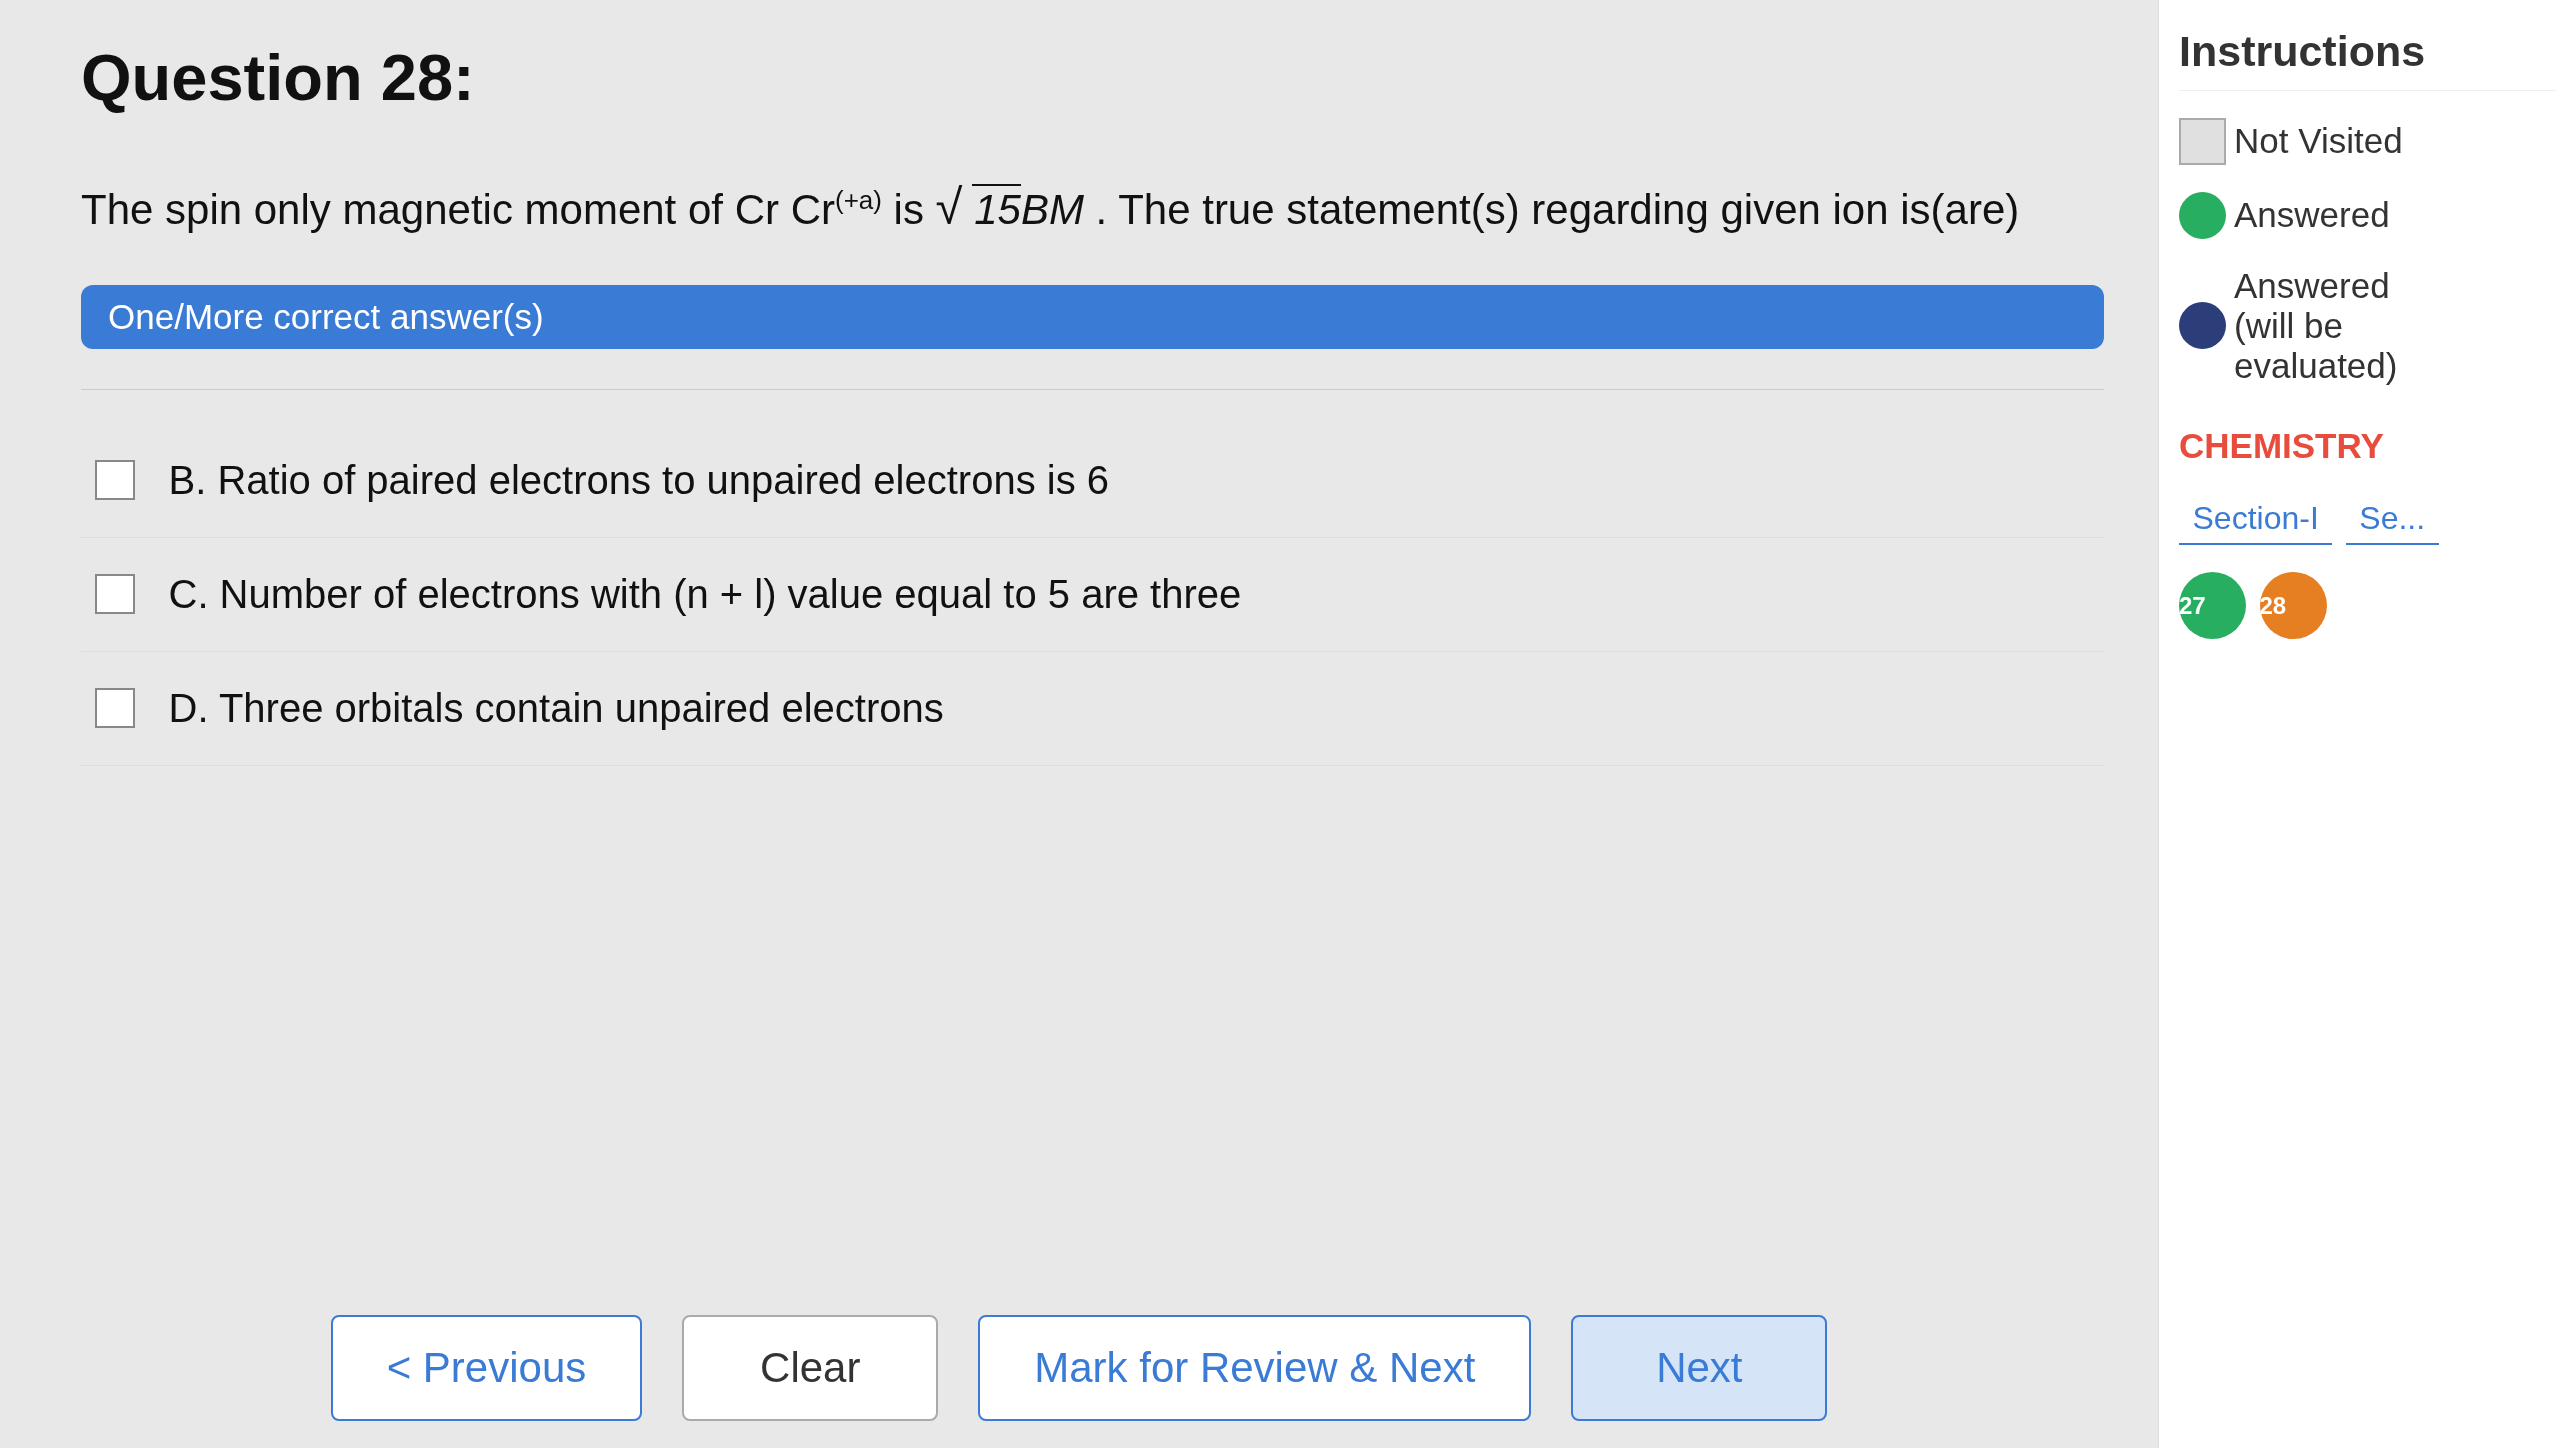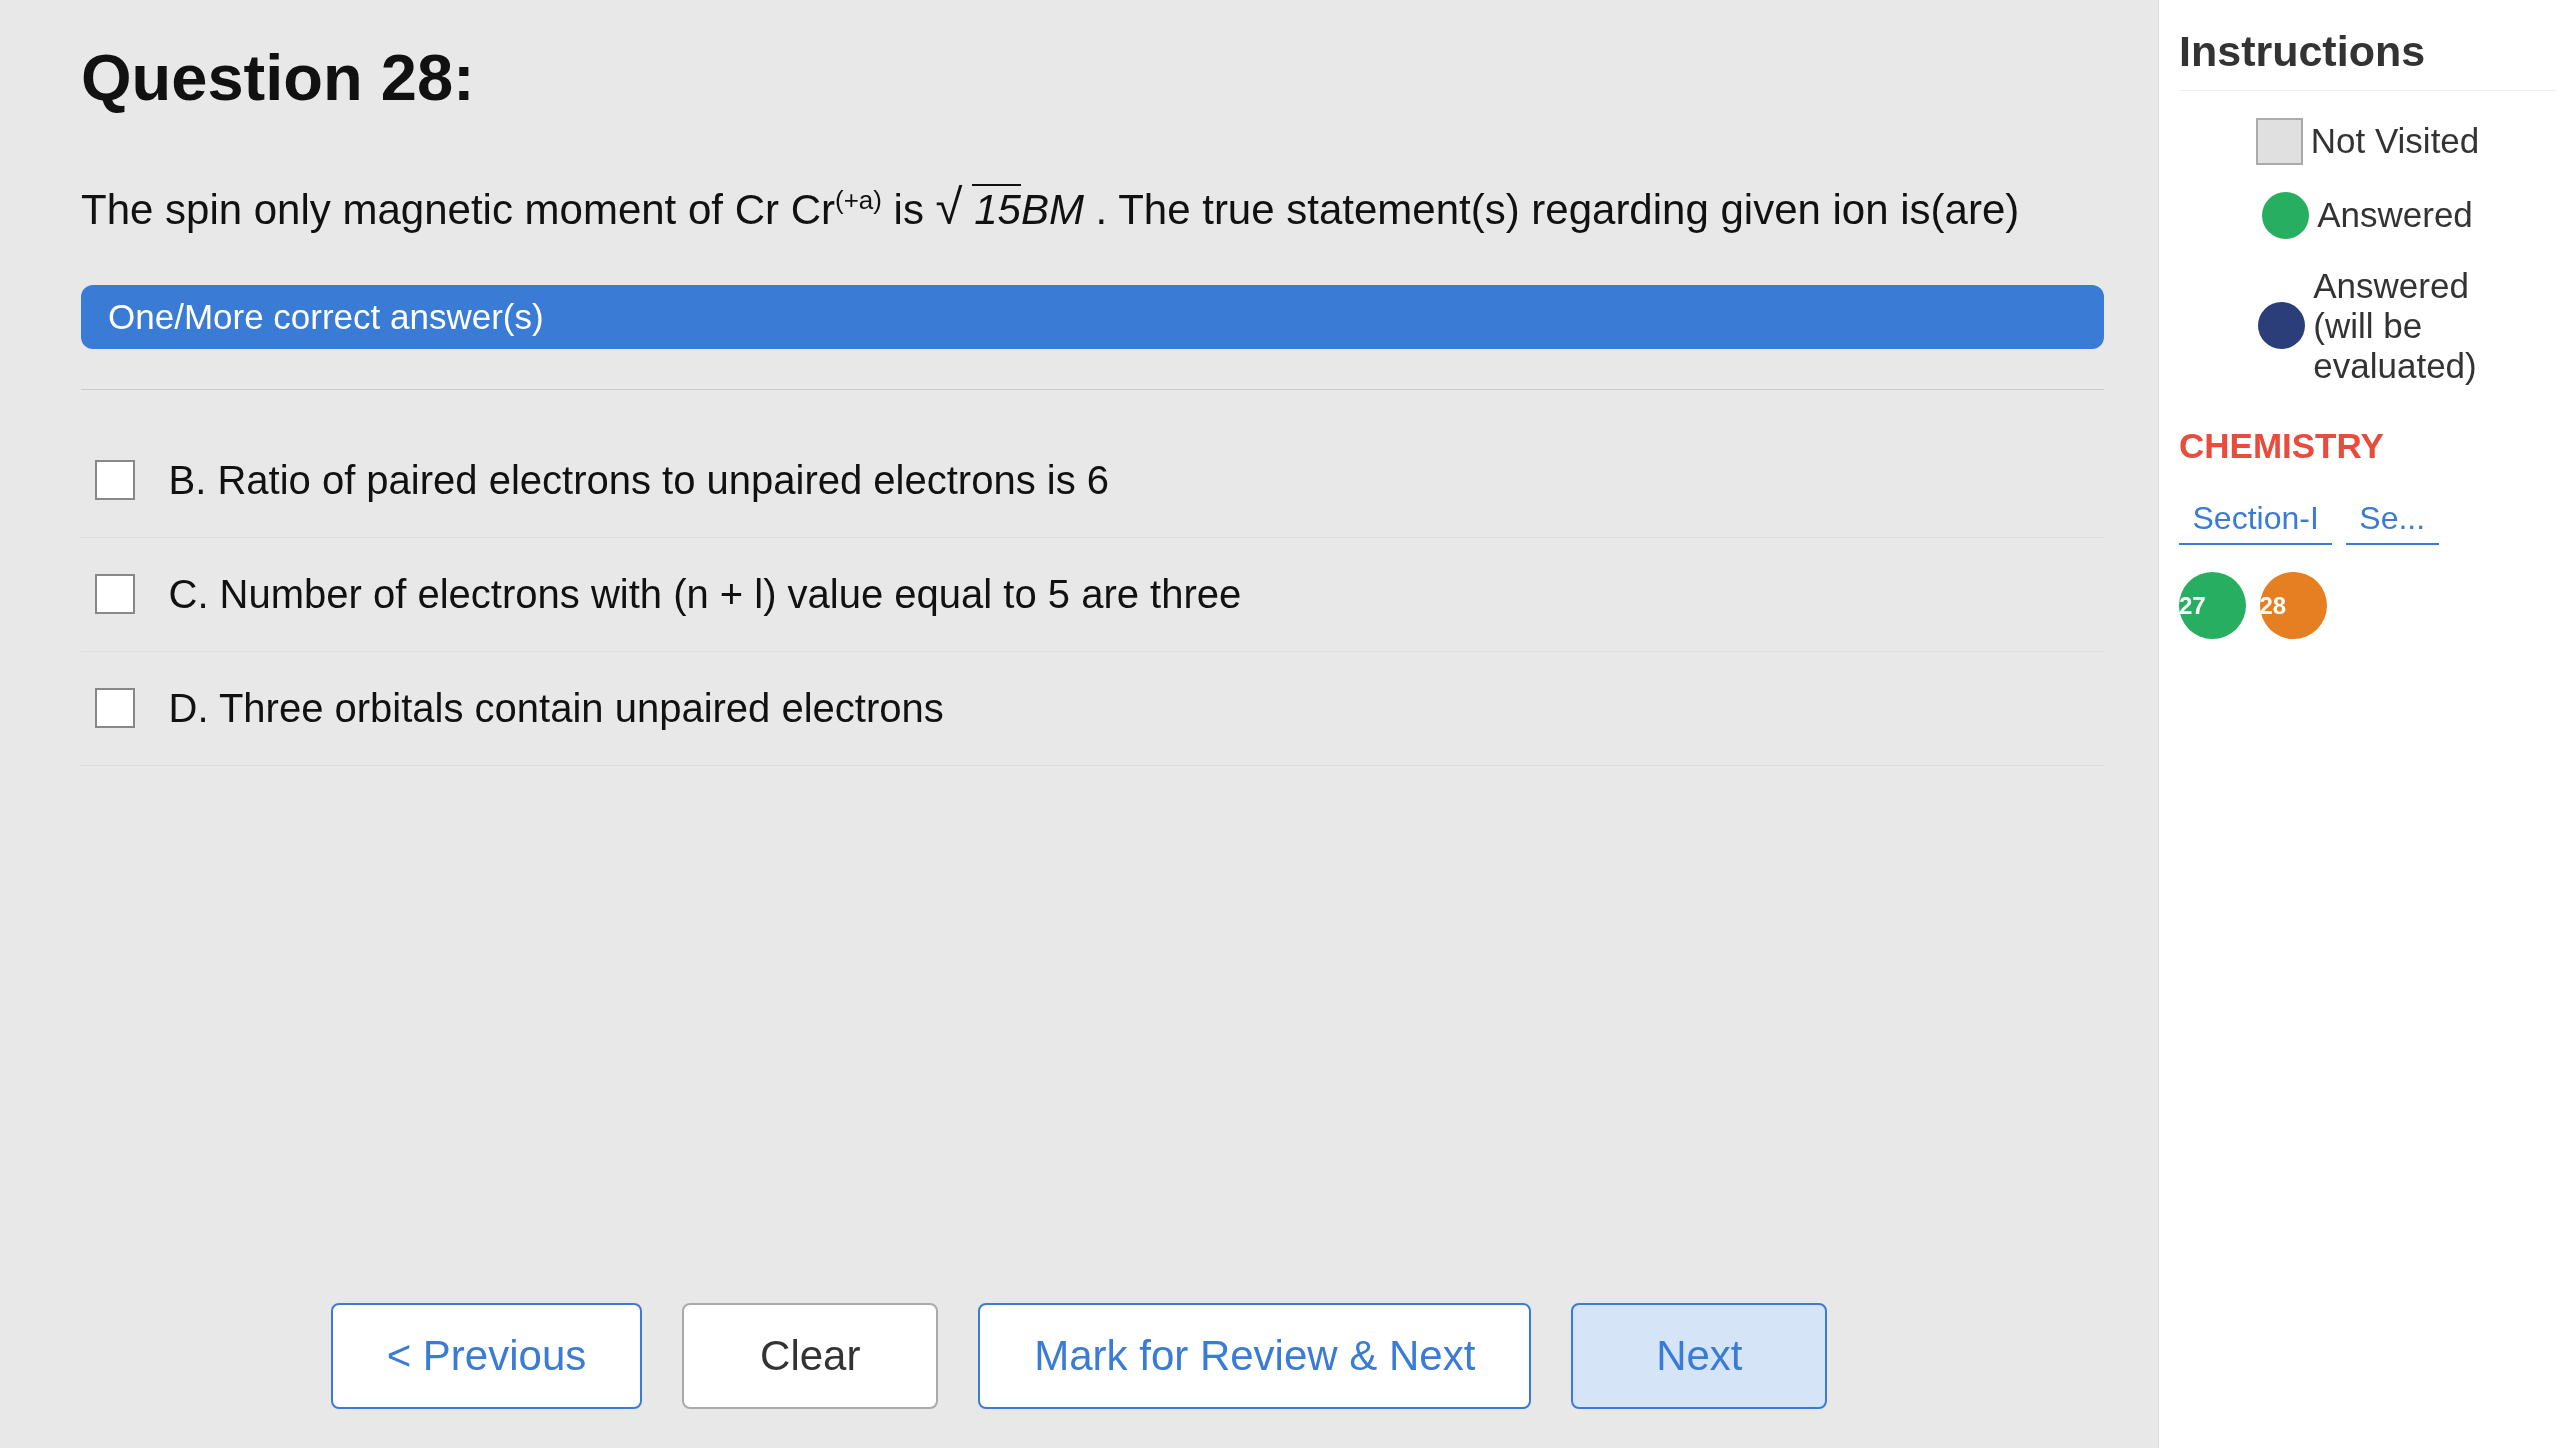--- a/index.html
+++ b/index.html
@@ -81,21 +81,21 @@
       justify-content: center;
     }
 
     .option-text {
       font-size: 40px;
       color: #111;
     }
 
     .bottom-nav {
       position: absolute;
-      bottom: 40px;
+      bottom: 28px;
       left: 0;
       right: 0;
       display: flex;
       justify-content: center;
       align-items: center;
       gap: 40px;
       padding: 0 54px;
     }
 
     .btn {
@@ -155,21 +155,20 @@
       border-bottom: 1.3px solid #eee;
       padding-bottom: 13.5px;
     }
 
     .legend-item {
       display: flex;
       align-items: center;
       gap: 8px;
       font-size: 35px;
       color: #333;
-      justify-content: center;
     }
 
     .legend-dot {
       width: 47px;
       height: 47px;
       border-radius: 50%;
       flex-shrink: 0;
     }
 
     .legend-square {

